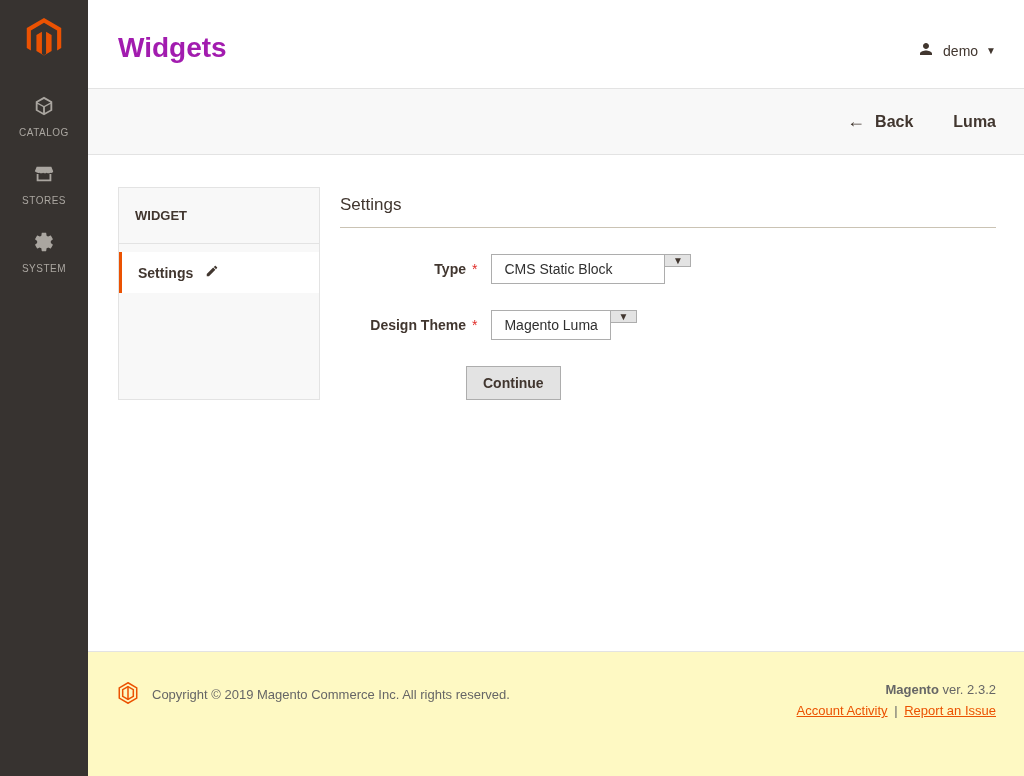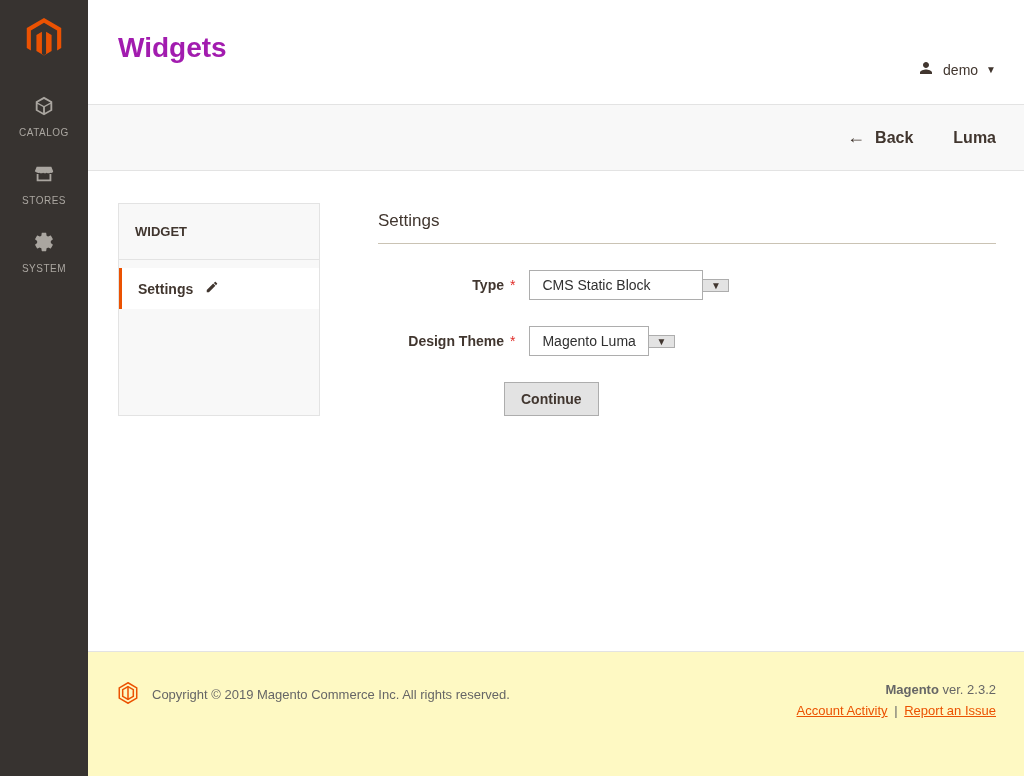--- a/index.html
+++ b/index.html
@@ -10,41 +10,41 @@
     .sidebar-logo svg { width: 36px; height: 40px; }
     .sidebar-item { display: flex; flex-direction: column; align-items: center; justify-content: center; padding: 13px 0 12px; cursor: pointer; color: #aaa6a0; }
     .sidebar-item.active { background: #524d49; color: #f7f3eb; }
     .sidebar-item-icon { font-size: 22px; margin-bottom: 4px; }
     .sidebar-item-label { font-size: 10px; letter-spacing: 0.5px; }
     
     .main { position: absolute; left: 88px; top: 0; right: 0; height: 776px; background: #fff; }
     
     .header { padding: 32px 28px 24px 30px; display: flex; justify-content: space-between; align-items: flex-start; }
     .page-title { font-size: 28px; font-weight: 700; color: #a21caf; }
-    .user-menu { display: flex; align-items: center; gap: 8px; cursor: pointer; color: #41362f; margin-top: 27px; }
+    .user-menu { display: flex; align-items: center; gap: 8px; cursor: pointer; color: #41362f; margin-top: 8px; }
     .user-menu-name { font-size: 14px; }
     
     .actions-bar { background: #f8f8f8; border-top: 1px solid #e3e3e3; border-bottom: 1px solid #e3e3e3; padding: 22px 28px 22px 30px; display: flex; justify-content: flex-end; align-items: center; gap: 40px; }
     .action-back { display: flex; align-items: center; gap: 10px; cursor: pointer; font-weight: 600; color: #41362f; font-size: 16px; }
     .action-reset { cursor: pointer; font-weight: 600; color: #41362f; font-size: 16px; }
     
-    .content-area { padding: 32px 28px 0 30px; display: flex; gap: 58px; }
+    .content-area { padding: 32px 28px 0 30px; display: flex; gap: 20px; }
     
     .side-panel { width: 202px; background: #f8f8f8; border: 1px solid #e3e3e3; }
     .panel-header { padding: 20px 16px 20px 16px; font-weight: 700; font-size: 13px; color: #41362f; border-bottom: 1px solid #e3e3e3; }
     .panel-item-wrap { padding: 8px 0; }
     .panel-item { display: flex; align-items: center; gap: 12px; padding: 12px 0 12px 16px; border-left: 3px solid #eb5202; background: #fff; font-weight: 600; font-size: 14px; cursor: pointer; }
     .panel-item-icon { font-size: 14px; color: #41362f; }
     
     .form-area { flex: 1; padding-top: 8px; }
     .section-title { font-size: 17px; font-weight: 400; color: #41362f; padding-bottom: 12px; border-bottom: 1px solid #cac3b4; margin-bottom: 26px; }
     .form-row { display: flex; align-items: center; margin-bottom: 26px; }
     .form-label { width: 126px; text-align: right; font-weight: 600; font-size: 14px; color: #41362f; }
     .required-mark { color: #e02b27; margin-left: 6px; margin-right: 14px; }
-    .form-select { display: flex; align-items: center; }
+    .form-select { display: flex; align-items: flex-start; }
     .select-display { border: 1px solid #adadad; background: #fff; padding: 6px 12px; font-size: 14px; color: #303030; min-width: 162px; }
     .select-display.wide { min-width: 174px; }
     .select-arrow { border: 1px solid #adadad; border-left: none; background: #e3e3e3; width: 26px; display: flex; align-items: center; justify-content: center; cursor: pointer; font-size: 10px; }
     .continue-btn { background: #e3e3e3; border: 1px solid #adadad; padding: 8px 16px; font-weight: 600; font-size: 14px; color: #41362f; cursor: pointer; margin-left: 126px; }
     .continue-row { margin-top: 10px; }
     
     .footer { position: absolute; bottom: 0; left: 88px; right: 0; background: #fef9c3; border-top: 1px solid #e3e3e3; padding: 30px 28px 58px 30px; display: flex; justify-content: space-between; align-items: flex-start; }
     .footer-left { display: flex; align-items: center; gap: 14px; }
     .footer-logo svg { width: 20px; height: 22px; }
     .footer-copy { font-size: 13px; color: #666; }

